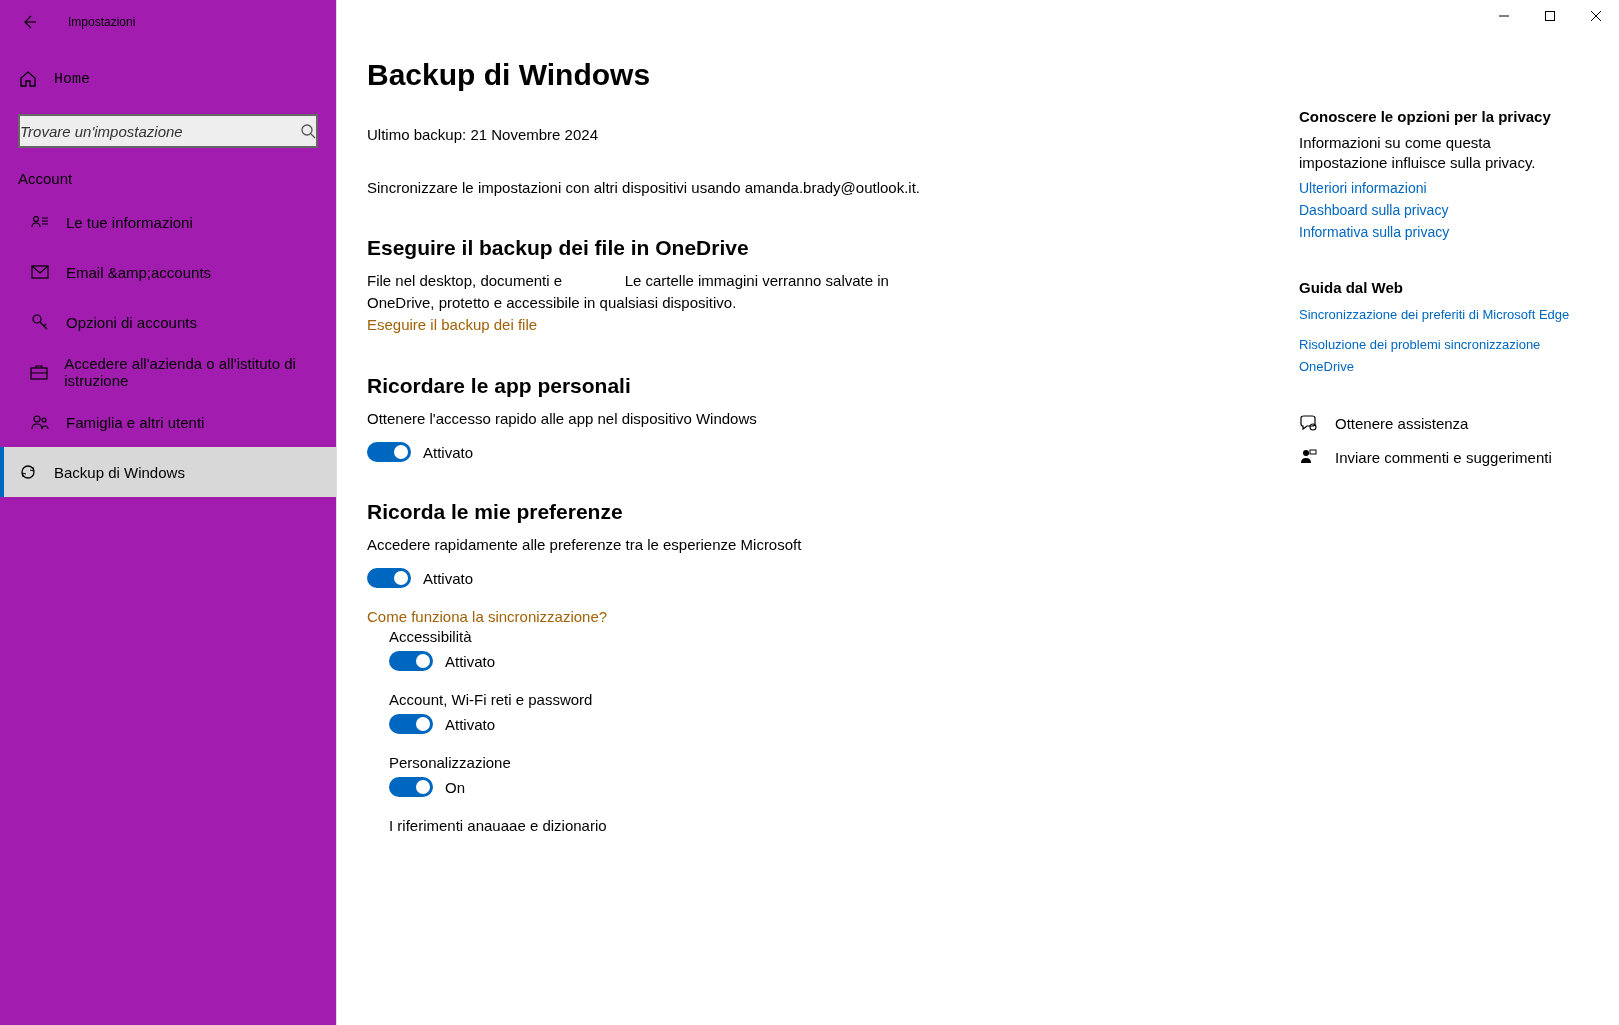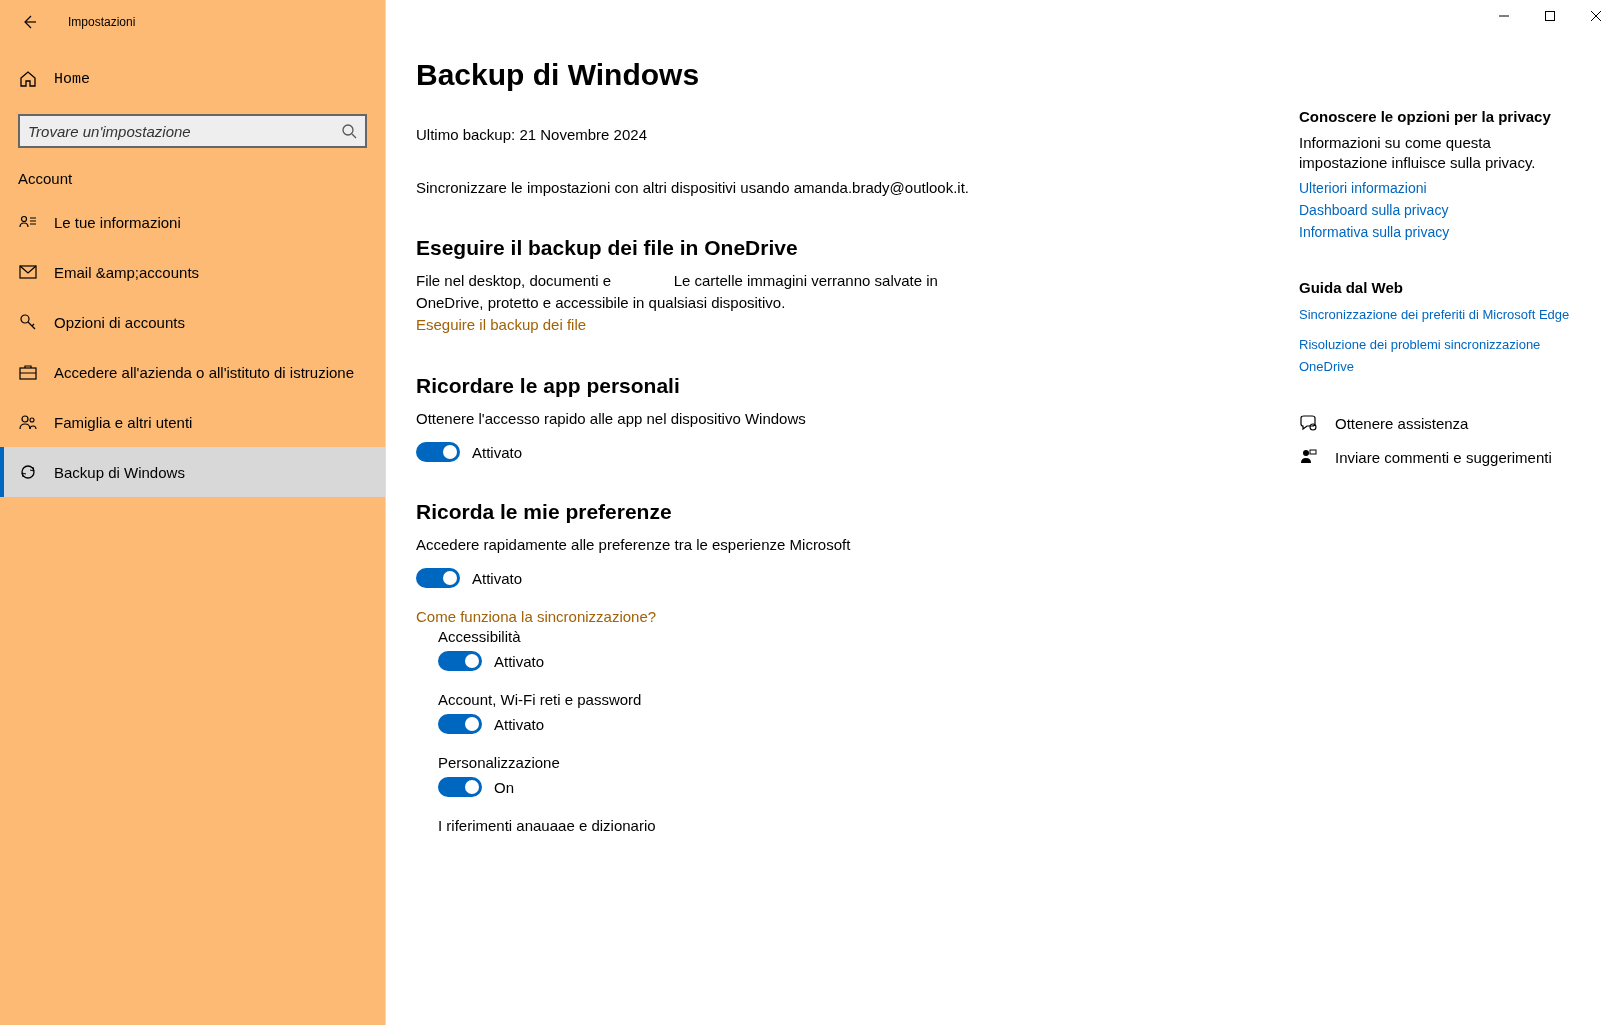--- a/index.html
+++ b/index.html
@@ -7,22 +7,22 @@
     font-family: "Segoe UI", Tahoma, sans-serif;
     font-size: 15px;
     color: #000;
     background: #fff;
     width: 1619px;
     height: 1025px;
     overflow: hidden;
     display: flex;
   }
   .sidebar {
-    width: 386px;
-    background: #fdba74;
+    width: 337px;
+    background: #a21caf;
     border-right: 1px solid #ddd;
     position: relative;
   }
   .title-row {
     display: flex;
     align-items: center;
     height: 44px;
     padding-left: 14px;
   }
   .back-btn {
@@ -52,40 +52,40 @@
     align-items: center;
     justify-content: center;
   }
   .search-box {
     margin: 14px 18px 0 18px;
     border: 2px solid #666;
     background: #eee;
     height: 34px;
     display: flex;
     align-items: center;
-    padding: 0 8px;
+    padding: 0 0;
   }
   .search-box input {
     flex: 1;
     border: none;
     background: transparent;
     font-size: 15px;
     font-style: italic;
     outline: none;
   }
   .search-box input::placeholder { font-style: italic; color: #333; }
   .category {
     margin: 22px 0 10px 18px;
     font-size: 15px;
   }
   .nav-item {
     display: flex;
     align-items: center;
     height: 50px;
-    padding-left: 18px;
+    padding-left: 30px;
     cursor: pointer;
   }
   .nav-item.selected { background: #d8d8d8; border-left: 4px solid #0067c0; padding-left: 14px; }
   .main {
     flex: 1;
     display: flex;
     position: relative;
   }
   .content {
     flex: 1;

